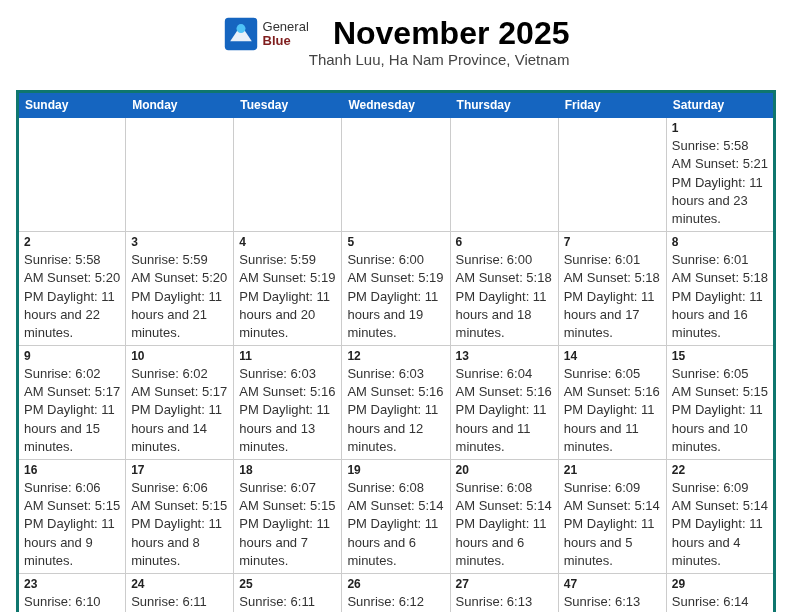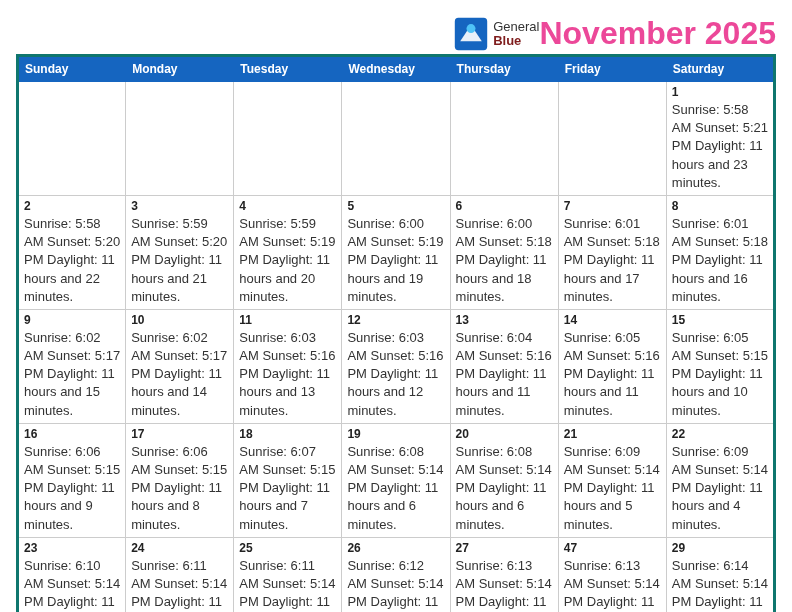--- a/index.html
+++ b/index.html
@@ -6,22 +6,22 @@
     body {
       font-family: Arial, sans-serif;
       background: #fff;
       width: 792px;
       min-height: 612px;
       padding: 16px;
     }
     .header-area {
       display: flex;
       align-items: flex-start;
-      justify-content: flex-end;
-      margin-bottom: 2px;
+      justify-content: center;
+      margin-bottom: 22px;
     }
     .logo {
       display: flex;
       align-items: center;
       gap: 4px;
     }
     .logo-text {
       font-size: 13px;
       color: #333;
       line-height: 1.1;
@@ -34,21 +34,21 @@
     .logo-icon {
       width: 36px;
       height: 36px;
     }
     .title-area {
       text-align: right;
     }
     .month-title {
       font-size: 32px;
       font-weight: bold;
-      color: #ec4899;
+      color: #000000;
       line-height: 1.1;
     }
     .subtitle {
       font-size: 15px;
       color: #444;
     }
     .calendar {
       width: 100%;
       border-collapse: collapse;
       border: 3px solid #0f766e;
@@ -100,20 +100,21 @@
       <polygon points="8,28 20,10 32,28" fill="white" opacity="0.9"></polygon>
       <circle cx="20" cy="14" r="5" fill="#4fc3f7"></circle>
     </svg>
     <div class="logo-text">
       <span class="general">General</span>
       <span class="blue">Blue</span>
     </div>
   </div>
   <div class="title-area">
     <div class="month-title">November 2025</div>
+    <div class="subtitle">Thanh Luu, Ha Nam Province, Vietnam</div>
   </div>
 </div>
 
 <table class="calendar">
   <thead>
     <tr>
     <th>Sunday</th>
         <th>Monday</th>
         <th>Tuesday</th>
         <th>Wednesday</th>

